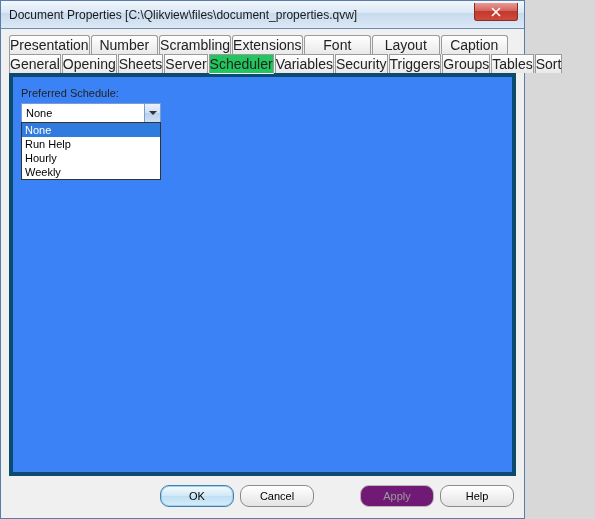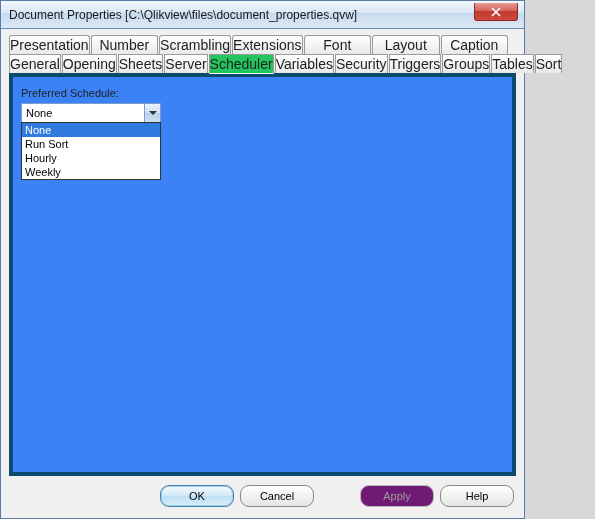--- a/index.html
+++ b/index.html
@@ -70,21 +70,21 @@
     </div>
     <div class="tab-panel">
       <span class="label">Preferred Schedule:</span>
       <div class="combo">
         <div class="combo-box">
           <span>None</span>
         </div>
         <div class="combo-arrow"></div>
         <div class="dropdown" id="dropdown">
             <div class="dropdown-item selected">None</div>
-            <div class="dropdown-item">Run Sort</div>
+            <div class="dropdown-item">Run Help</div>
             <div class="dropdown-item">Hourly</div>
             <div class="dropdown-item">Weekly</div>
           </div>
       </div>
     </div>
     <div class="button-bar">
       <div class="btn default">
           <span>OK</span>
         </div>
       <div class="btn">

